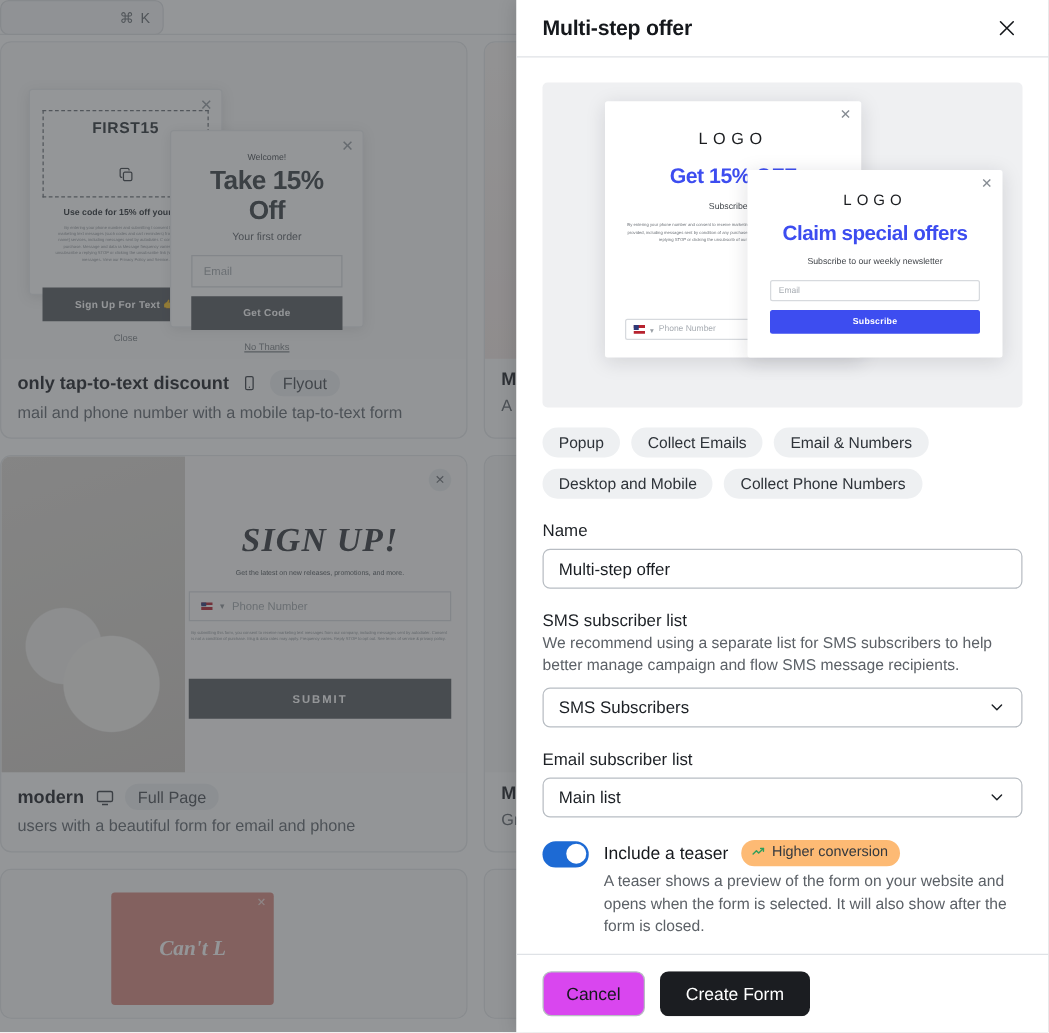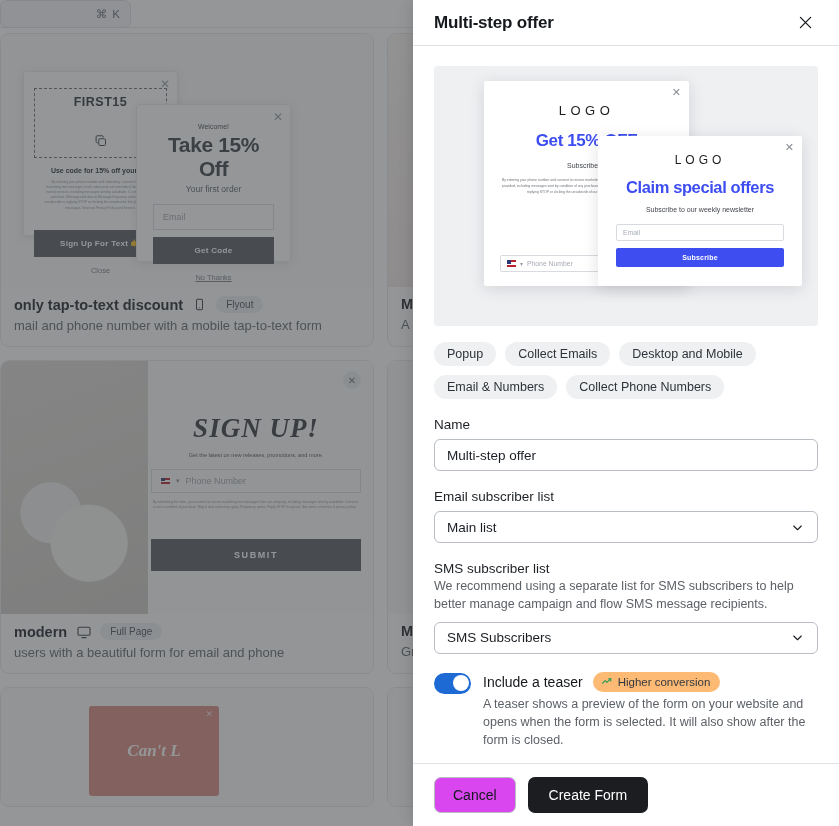--- a/index.html
+++ b/index.html
@@ -30,21 +30,21 @@
     background: #fdfdfd; border: 1px solid #e6e8ea; border-radius: 9px;
     overflow: hidden; flex-shrink: 0;
   }
   .card-a { width: 374px; }
   .card-b { width: 374px; }
   .card-thumb { position: relative; height: 253px; background: #fafafa; overflow: hidden; }
   .card-meta { padding: 9px 13px 13px 13px; }
   .card-title-row { display: flex; align-items: center; gap: 9px; }
   .card-title { font-size: 14.5px; font-weight: 700; color: #1e2126; white-space: nowrap; }
   .card-badge {
-    font-size: 10px; color: #4a4f56; background: #eef0f2;
+    font-size: 13px; color: #4a4f56; background: #eef0f2;
     border-radius: 11px; padding: 3px 10px; white-space: nowrap;
   }
   .card-sub { font-size: 13px; color: #62686f; margin-top: 5px; white-space: nowrap; }
   .dev-icon { width: 15px; height: 15px; display: inline-block; color: #3a3f45; }
 
   
   .mini {
     position: absolute; background: #fff; border: 1px solid #eceef0;
     box-shadow: 0 2px 10px rgba(0,0,0,0.10); border-radius: 3px;
   }
@@ -377,47 +377,47 @@
               <span>Email</span>
             </div>
             <div class="pv-btn" style="margin-top:7px;">Subscribe</div>
           </div>
         </div>
       </div>
 
       <div class="chips">
         <span class="chip">Popup</span>
         <span class="chip">Collect Emails</span>
+        <span class="chip">Email &amp; Numbers</span>
         <span class="chip">Desktop and Mobile</span>
-        <span class="chip">Email &amp; Numbers</span>
         <span class="chip">Collect Phone Numbers</span>
       </div>
 
       <div class="field-group">
         <div class="field-label">Name</div>
         <input class="text-input" value="Multi-step offer" placeholder="Form name" style="">
       </div>
 
       <div class="field-group">
-        <div class="field-label">Email subscriber list</div>
+        <div class="field-label" style="margin-bottom:2px;">SMS subscriber list</div>
+        <div class="help-text">We recommend using a separate list for SMS subscribers to help better manage campaign and flow SMS message recipients.</div>
         <div class="select-box">
-          <span>Main list</span>
+          <span>SMS Subscribers</span>
           <span class="chev">
             <svg width="15" height="15" viewBox="0 0 20 20" fill="none" stroke="currentColor" stroke-width="1.5" stroke-linecap="round" stroke-linejoin="round">
                 <path d="M5 8l5 5 5-5"></path>
               </svg>
           </span>
         </div>
       </div>
 
       <div class="field-group">
-        <div class="field-label" style="margin-bottom:2px;">SMS subscriber list</div>
-        <div class="help-text">We recommend using a separate list for SMS subscribers to help better manage campaign and flow SMS message recipients.</div>
+        <div class="field-label">Email subscriber list</div>
         <div class="select-box">
-          <span>SMS Subscribers</span>
+          <span>Main list</span>
           <span class="chev">
             <svg width="15" height="15" viewBox="0 0 20 20" fill="none" stroke="currentColor" stroke-width="1.5" stroke-linecap="round" stroke-linejoin="round">
                 <path d="M5 8l5 5 5-5"></path>
               </svg>
           </span>
         </div>
       </div>
 
       <div class="teaser-row">
         <div class="toggle"></div>

